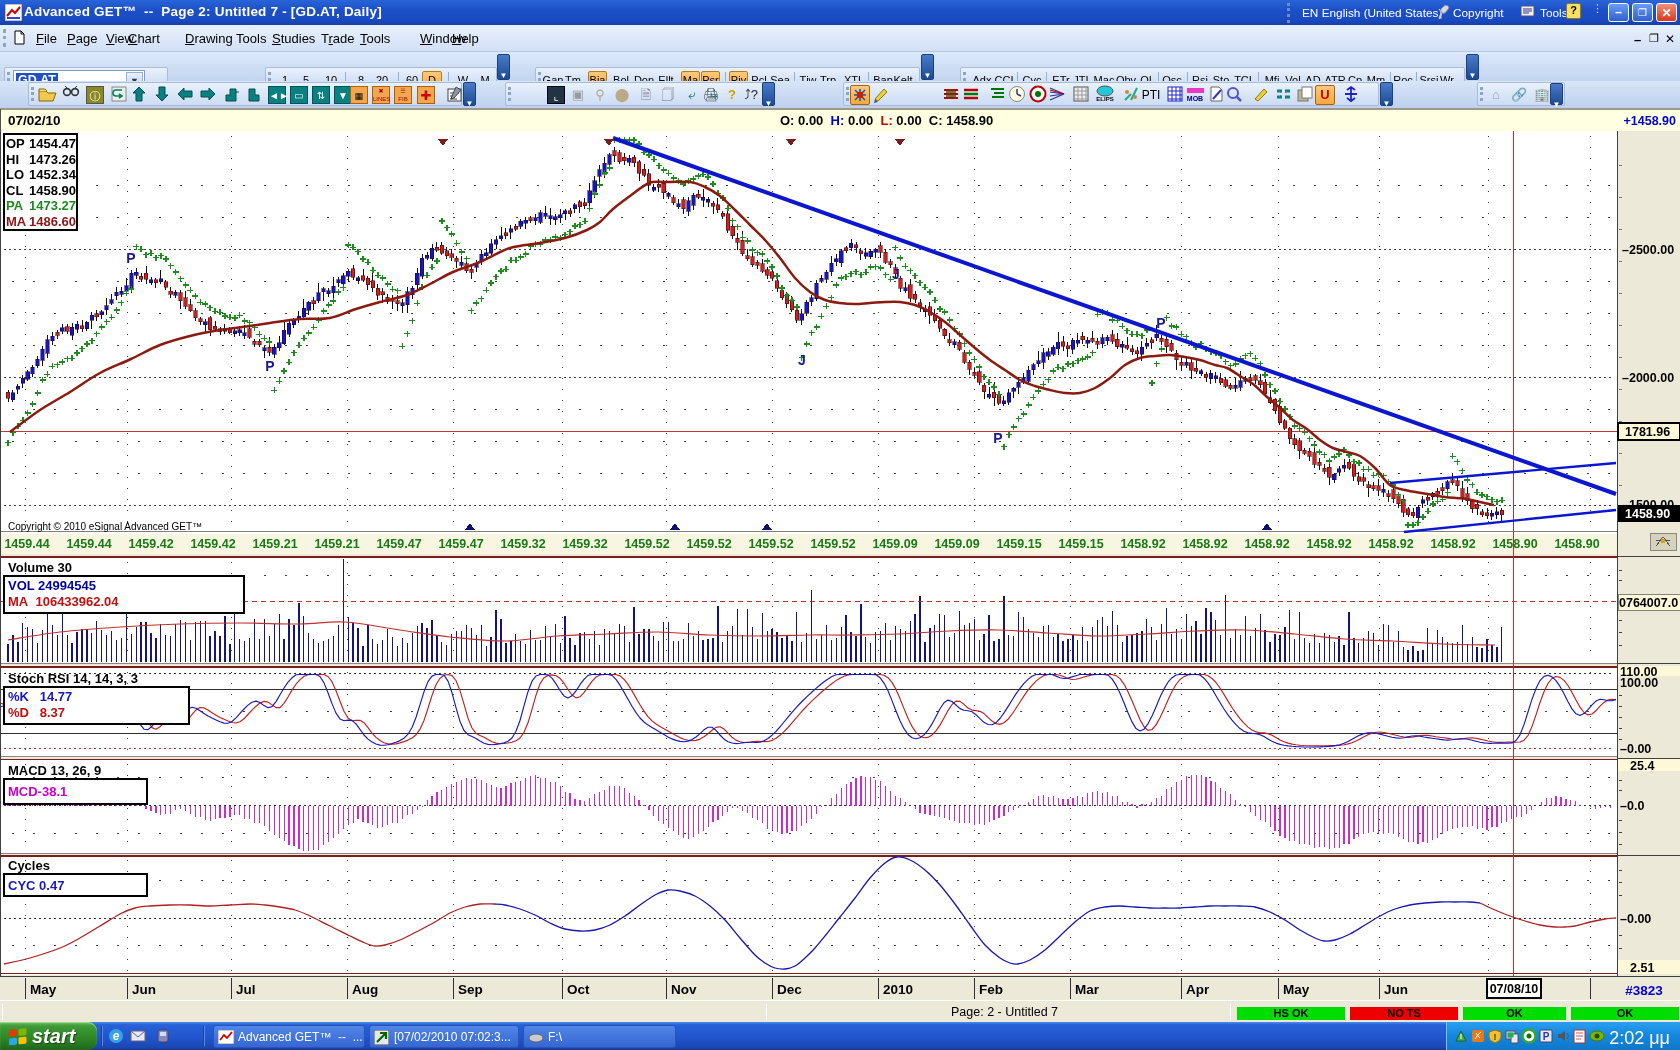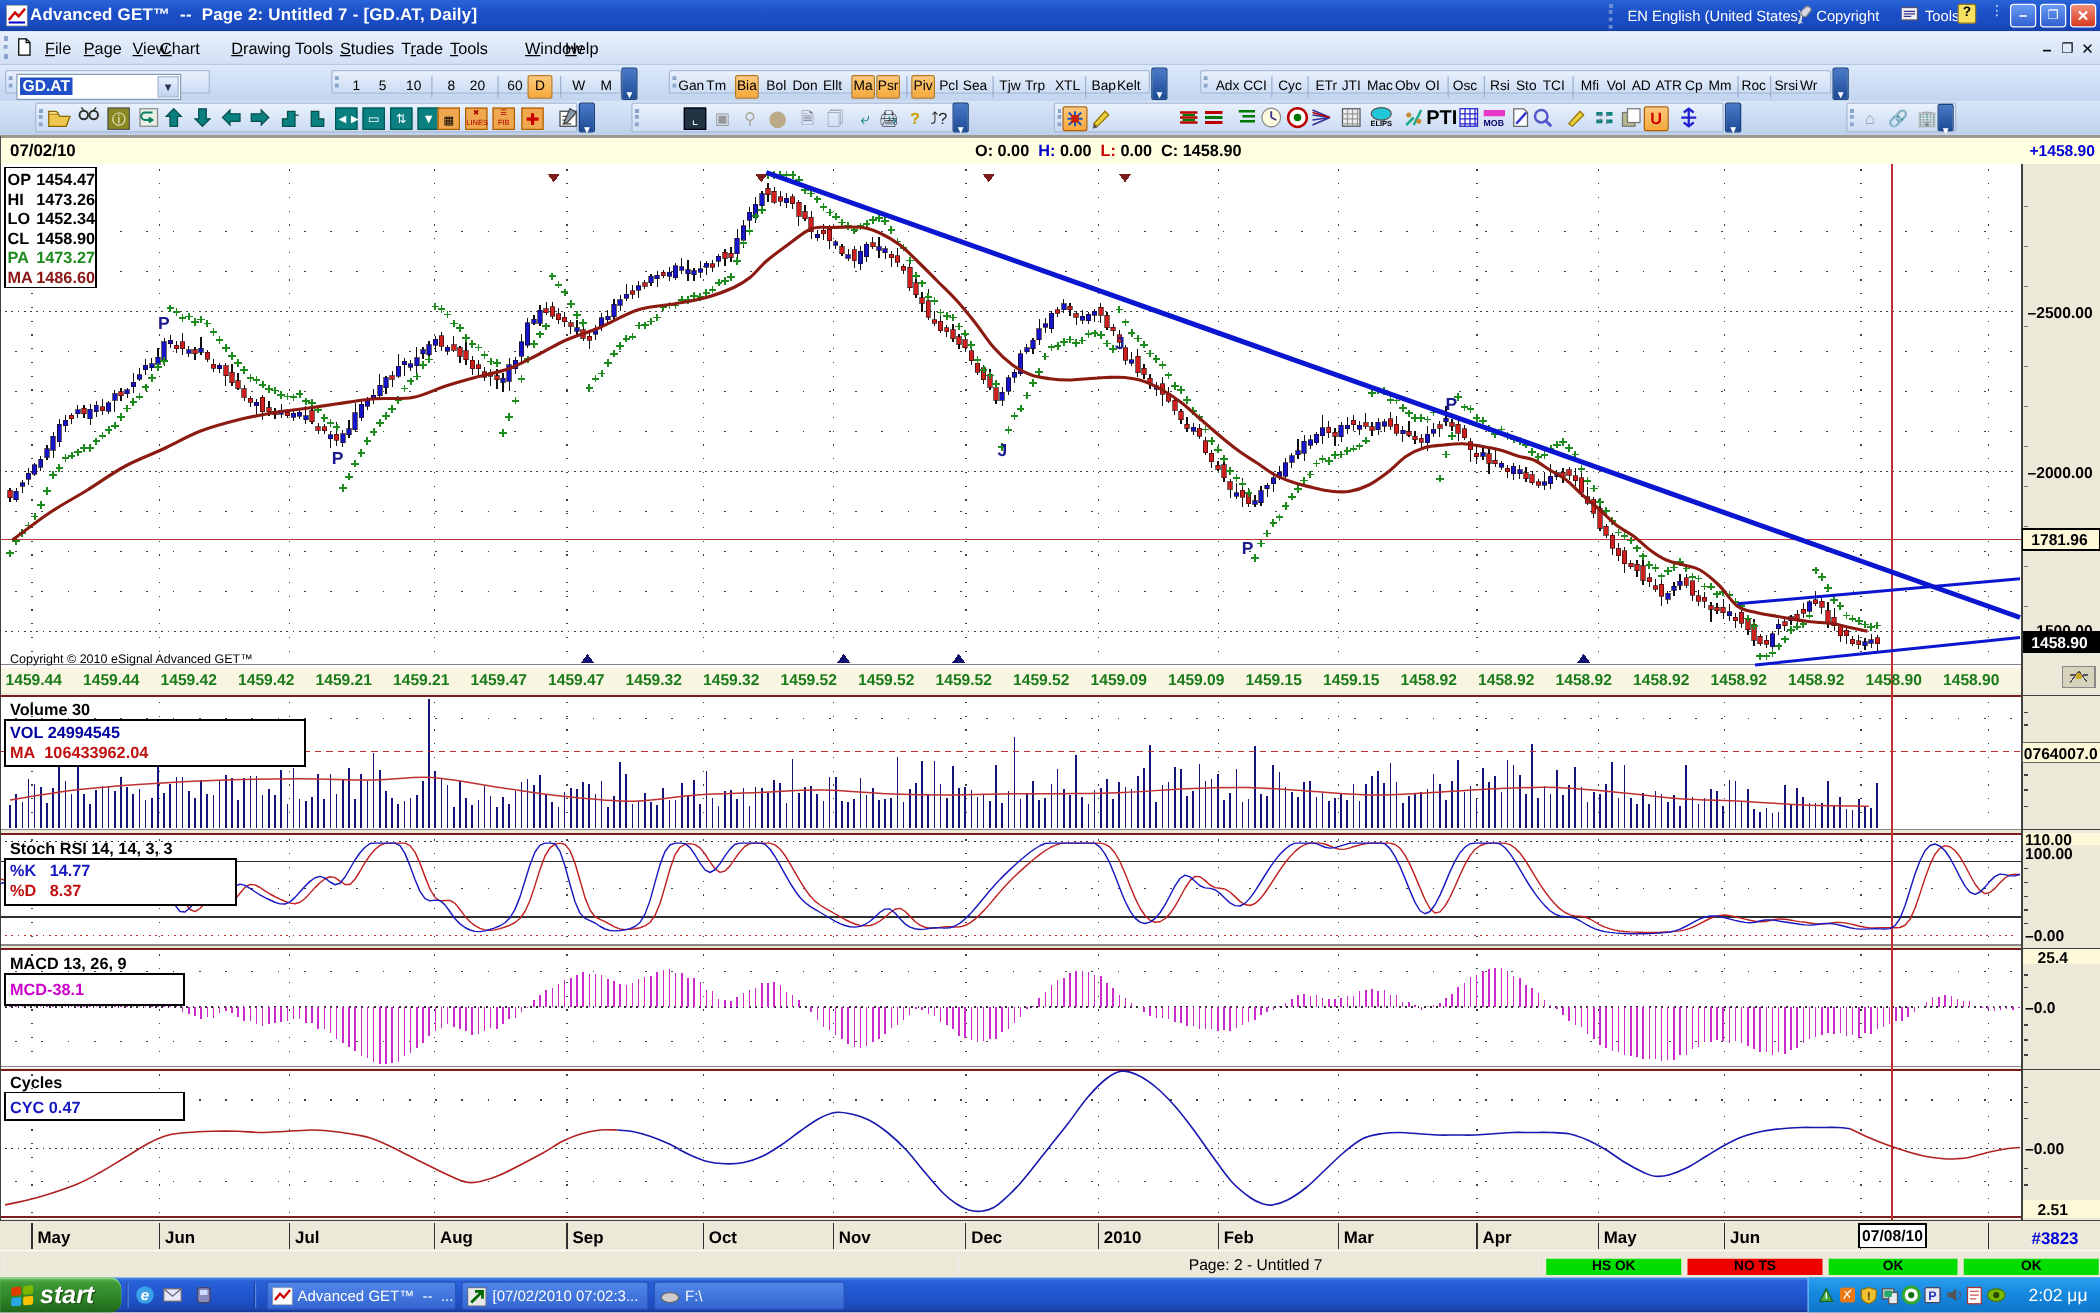--- a/index.html
+++ b/index.html
@@ -2,21 +2,21 @@
 <html><head><meta charset="utf-8"><style>
 *{margin:0;padding:0;box-sizing:border-box}
 body{width:1680px;height:1050px;overflow:hidden;font-family:"Liberation Sans",sans-serif;position:relative;background:#ece9d8}
 .abs{position:absolute}
 .titlebar{left:0;top:0;width:1680px;height:25px;background:linear-gradient(180deg,#2964d8 0%,#1c50c8 40%,#1a4ac0 80%,#1540a8 100%);}
 .titlebar .ttext{position:absolute;left:24px;top:4px;color:#fff;font-size:13.5px;font-weight:bold;letter-spacing:.2px}
 .menubar{left:0;top:25px;width:1680px;height:27px;background:linear-gradient(180deg,#e8f0fb,#d2e0f6);border-bottom:1px solid #b8c8e0}
 .menubar span.mi{position:absolute;top:6px;font-size:13px;color:#000}
 .row2{left:0;top:52px;width:1680px;height:29px;background:linear-gradient(180deg,#dce9fa,#c2d4ee)}
 .row3{left:0;top:81px;width:1680px;height:27px;background:linear-gradient(180deg,#d8e5f8,#bed0ec)}
-.tbc{position:absolute;height:19px;top:4px;background:linear-gradient(180deg,#e9f1fc,#ccdcf4);border:1px solid #aabbd8;border-radius:2px}
+.tbc{position:absolute;height:19px;top:15px;background:linear-gradient(180deg,#e9f1fc,#ccdcf4);border:1px solid #aabbd8;border-radius:2px}
 .tbc3{position:absolute;height:24px;top:1px;background:linear-gradient(180deg,#e9f1fc,#ccdcf4);border:1px solid #aabbd8;border-radius:2px}
 .grip{position:absolute;left:2px;top:4px;bottom:4px;width:3px;border-left:3px dotted #8aa4cc}
 .tbtn{position:absolute;top:3px;height:19px;font-size:11px;color:#000;text-align:center;line-height:19px}
 .tbtn.hl{background:linear-gradient(180deg,#fcc97c,#f5a93a);border:1px solid #b97a1e;border-radius:2px;line-height:17px}
 .tsep{position:absolute;top:4px;width:1px;height:17px;background:#9ab0d0}
 .ddbtn{position:absolute;top:2px;width:13px;height:26px;background:linear-gradient(180deg,#4a7ac8,#1d4a94);border:1px solid #17407e;border-radius:2px;color:#fff;font-size:8px;text-align:center;line-height:42px}
 .icn{position:absolute;top:2px;width:20px;height:20px;border-radius:2px;font-size:13px;text-align:center;line-height:20px}
 .statusbar{left:0;top:1000px;width:1680px;height:22px;background:#ece9d8;border-top:1px solid #fff}
 .sbox{position:absolute;top:6px;height:13px;font-size:11px;font-weight:bold;color:#000;text-align:center;line-height:13px}
 .taskbar{left:0;top:1022px;width:1680px;height:28px;background:linear-gradient(180deg,#4b8df0 0%,#2861d8 10%,#2155cd 55%,#1c47b4 90%,#15368c 100%)}
@@ -281,21 +281,21 @@
         </svg></div>
       <div class="icn" style="left:251px"><svg width="20" height="18">
           <ellipse cx="10" cy="6" rx="8" ry="5" fill="#20c8d8" stroke="#555"></ellipse>
           <text x="10" y="16" text-anchor="middle" font-size="6" font-weight="bold" fill="#000">ELIPS</text>
         </svg></div>
       <div class="icn" style="left:277px"><svg width="18" height="18">
           <path d="M3,15 L9,9 M9,15 L15,3" stroke="#2a8" stroke-width="2"></path>
           <circle cx="5" cy="7" r="2" fill="#c83"></circle>
           <circle cx="13" cy="12" r="2" fill="#c83"></circle>
         </svg></div>
-      <div class="icn" style="left:297px"><span style="font-weight:bold;font-size:16px;color:#000">PTI</span></div>
+      <div class="icn" style="left:297px"><span style="font-weight:normal;font-size:12px;color:#000">PTI</span></div>
       <div class="icn" style="left:321px"><svg width="18" height="18">
           <rect x="2" y="2" width="14" height="14" fill="#fff" stroke="#22c"></rect>
           <path d="M2,6h14M2,10h14M2,14h14M6,2v14M10,2v14M14,2v14" stroke="#22c"></path>
         </svg></div>
       <div class="icn" style="left:342px"><svg width="20" height="18">
           <rect x="1" y="3" width="17" height="5" fill="#e838c8"></rect>
           <text x="9" y="16" text-anchor="middle" font-size="7" font-weight="bold" fill="#006">MOB</text>
         </svg></div>
       <div class="icn" style="left:362px"><svg width="18" height="18">
           <path d="M4,2 h8 l3,3 v11 h-11 z" fill="#fff" stroke="#666"></path>
@@ -915,14 +915,14 @@
         <path d="M12,5 q3,3 0,6" stroke="#557" fill="none"></path>
       </svg>
       <svg style="position:absolute;left:125px;top:6px" width="16" height="16" viewBox="0 0 16 16">
         <rect x="2" y="2" width="11" height="13" fill="#fff" stroke="#a33"></rect>
         <path d="M4,5h7M4,8h7M4,11h5" stroke="#c55"></path>
       </svg>
       <svg style="position:absolute;left:142px;top:6px" width="16" height="16" viewBox="0 0 16 16">
         <ellipse cx="8" cy="8" rx="7" ry="5" fill="#76b900" stroke="#4a7800"></ellipse>
         <circle cx="8" cy="8" r="2.5" fill="#2a4800"></circle>
       </svg>
-   <span style="position:absolute;right:10px;top:6px;color:#fff;font-size:14px">2:02 μμ</span>
+   <span style="position:absolute;right:10px;top:6px;color:#fff;font-size:18px">2:02 μμ</span>
  </div>
 </div>
 </body></html>

